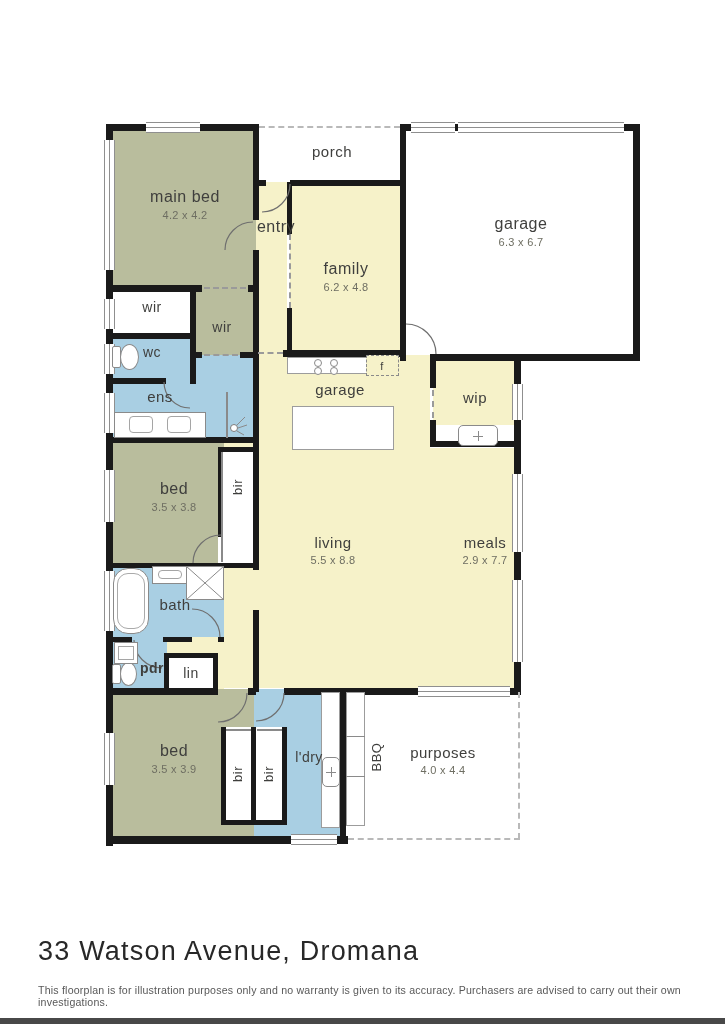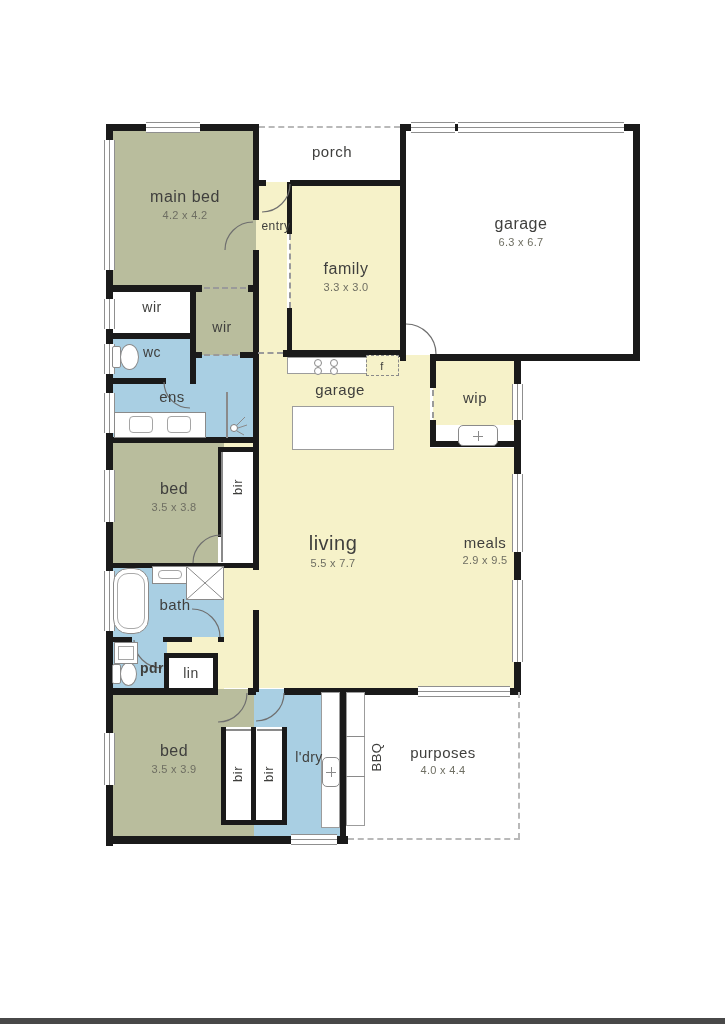--- a/index.html
+++ b/index.html
@@ -201,65 +201,65 @@
       <div class="fx-line" style="left: 226px; top: 729px; width: 25px; height: 2px;"></div>
       <div class="fx-line" style="left: 257px; top: 729px; width: 25px; height: 2px;"></div>
       <div class="lbl" style="left: 185px; top: 205px; transform: translate(-50%, -50%);">
         <div style="font-size: 16px;">main bed</div>
         <div class="rdim">4.2 x 4.2</div>
       </div>
       <div class="lbl" style="left: 332px; top: 152px; transform: translate(-50%, -50%);">
         <div style="font-size: 15px;">porch</div>
       </div>
       <div class="lbl" style="left: 270px; top: 227px; transform: translate(-50%, -50%);">
-        <div style="font-size: 12px; margin-left: 12px;">entry</div>
+        <div style="font-size: 16px; margin-left: 12px;">entry</div>
       </div>
       <div class="lbl" style="left: 346px; top: 263px; transform: translate(-50%, -50%);">
         <div style="font-size: 16px; margin-top: 28px;">family</div>
-        <div class="rdim">3.3 x 3.0</div>
+        <div class="rdim">6.2 x 4.8</div>
       </div>
       <div class="lbl" style="left: 521px; top: 232px; transform: translate(-50%, -50%);">
         <div style="font-size: 16px;">garage</div>
         <div class="rdim">6.3 x 6.7</div>
       </div>
       <div class="lbl" style="left: 152px; top: 307px; transform: translate(-50%, -50%);">
         <div style="font-size: 14px;">wir</div>
       </div>
       <div class="lbl" style="left: 222px; top: 327px; transform: translate(-50%, -50%);">
         <div style="font-size: 14px;">wir</div>
       </div>
       <div class="lbl" style="left: 152px; top: 352px; transform: translate(-50%, -50%);">
         <div style="font-size: 14px;">wc</div>
       </div>
-      <div class="lbl" style="left: 172px; top: 397px; transform: translate(-50%, -50%);">
+      <div class="lbl" style="left: 160px; top: 397px; transform: translate(-50%, -50%);">
         <div style="font-size: 15px;">ens</div>
       </div>
       <div class="lbl" style="left: 340px; top: 390px; transform: translate(-50%, -50%);">
         <div style="font-size: 15px;">garage</div>
       </div>
       <div class="lbl" style="left: 475px; top: 398px; transform: translate(-50%, -50%);">
         <div style="font-size: 15px;">wip</div>
       </div>
       <div class="lbl" style="left: 382px; top: 366px; transform: translate(-50%, -50%);">
         <div style="font-size: 11px;">f</div>
       </div>
       <div class="lbl" style="left: 174px; top: 497px; transform: translate(-50%, -50%);">
         <div style="font-size: 16px;">bed</div>
         <div class="rdim">3.5 x 3.8</div>
       </div>
       <div class="lbl" style="left: 238px; top: 487px; transform: translate(-50%, -50%) rotate(-90deg);">
         <div style="font-size: 13px;">bir</div>
       </div>
       <div class="lbl" style="left: 333px; top: 550px; transform: translate(-50%, -50%);">
-        <div style="font-size: 20px;">living</div>
-        <div class="rdim">5.5 x 7.7</div>
+        <div style="font-size: 15px;">living</div>
+        <div class="rdim">5.5 x 8.8</div>
       </div>
       <div class="lbl" style="left: 485px; top: 550px; transform: translate(-50%, -50%);">
         <div style="font-size: 15px;">meals</div>
-        <div class="rdim">2.9 x 9.5</div>
+        <div class="rdim">2.9 x 7.7</div>
       </div>
       <div class="lbl" style="left: 175px; top: 605px; transform: translate(-50%, -50%);">
         <div style="font-size: 15px;">bath</div>
       </div>
       <div class="lbl" style="left: 152px; top: 668px; transform: translate(-50%, -50%); font-weight: bold;">
         <div style="font-size: 14px;">pdr</div>
       </div>
       <div class="lbl" style="left: 191px; top: 673px; transform: translate(-50%, -50%);">
         <div style="font-size: 14px;">lin</div>
       </div>
@@ -277,14 +277,16 @@
         <div style="font-size: 14px;">l'dry</div>
       </div>
       <div class="lbl" style="left: 377px; top: 757px; transform: translate(-50%, -50%) rotate(-90deg);">
         <div style="font-size: 13px;">BBQ</div>
       </div>
       <div class="lbl" style="left: 443px; top: 760px; transform: translate(-50%, -50%);">
         <div style="font-size: 15px;">purposes</div>
         <div class="rdim">4.0 x 4.4</div>
       </div>
     </div>
+  <div class="title">33 Watson Avenue, Dromana</div>
+  <div class="disclaimer">This floorplan is for illustration purposes only and no warranty is given to its accuracy. Purchasers are advised to carry out their own investigations.</div>
   <div class="bottombar"></div>
 </div>
 
 </body></html>

